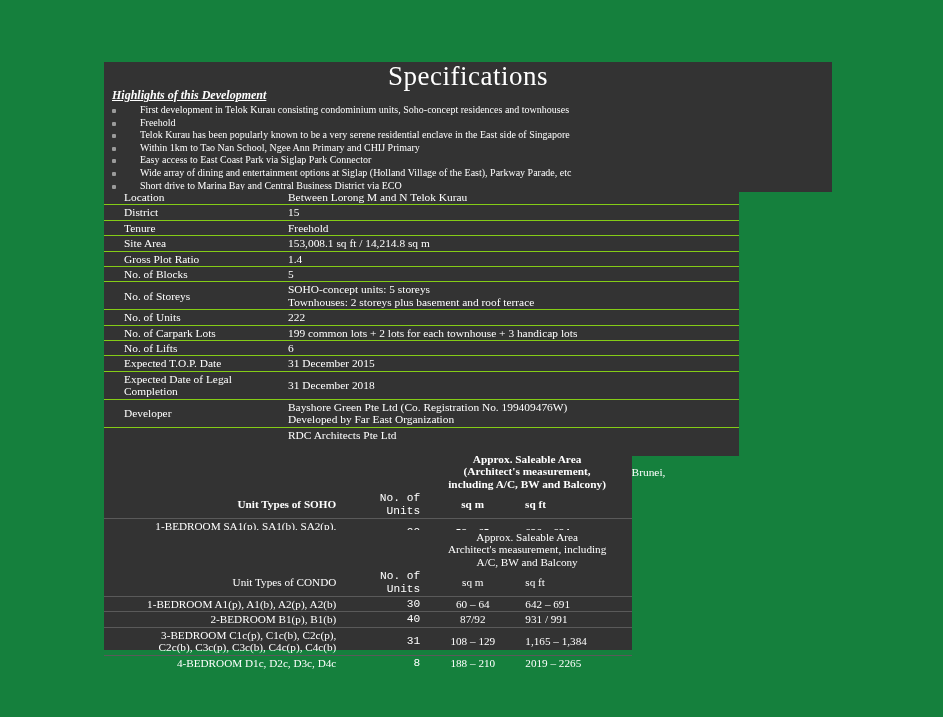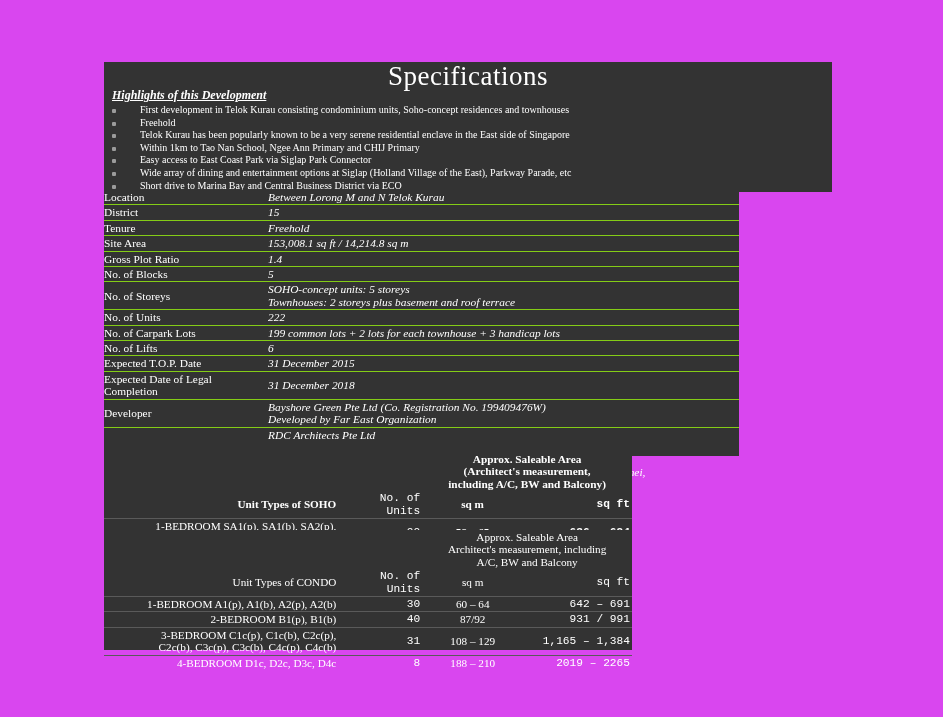--- a/index.html
+++ b/index.html
@@ -10,21 +10,21 @@
     height: 717px;
     overflow: hidden;
   }
   body {
     font-family: "Liberation Serif", serif;
   }
   #page {
     position: relative;
     width: 943px;
     height: 717px;
-    background: #d946ef;
+    background: #15803d;
   }
   
   .title-band {
     position: absolute;
     left: 104px;
     top: 62px;
     width: 728px;
     height: 34px;
     background: #333333;
   }
@@ -113,25 +113,24 @@
     color: #ffffff;
     font-size: 11.4px;
   }
   .spec-table td {
     vertical-align: middle;
     padding: 1px 0 1px 0;
     line-height: 12.4px;
   }
   .spec-table td.k {
     width: 160px;
-    padding-left: 0;
+    padding-left: 20px;
   }
   .spec-table td.v {
     padding-left: 4px;
-    font-style: italic;
   }
   .spec-table tr.sep td {
     border-top: 1px solid #84cc16;
   }
   .multi {
     white-space: pre-line;
   }
   
   .soho-band {
     position: absolute;
@@ -157,21 +156,21 @@
   }
   .hdr-title {
     text-align: center;
     font-weight: bold;
     font-size: 11.3px;
     line-height: 12.6px;
   }
   .col-type { width: 238px; padding-left: 8px; text-align: right; }
   .col-units { width: 82px; text-align: right; font-family: Liberation Mono, monospace; }
   .col-sqm { width: 100px; text-align: center; }
-  .col-sqft { width: 108px; text-align: right; font-family: Liberation Mono, monospace; }
+  .col-sqft { width: 108px; text-align: left; }
   .line-top td { border-top: 1px solid #5a5a5a; }
   
   .condo-band {
     position: absolute;
     left: 104px;
     top: 530px;
     width: 528px;
     height: 120px;
     background: #333333;
   }

